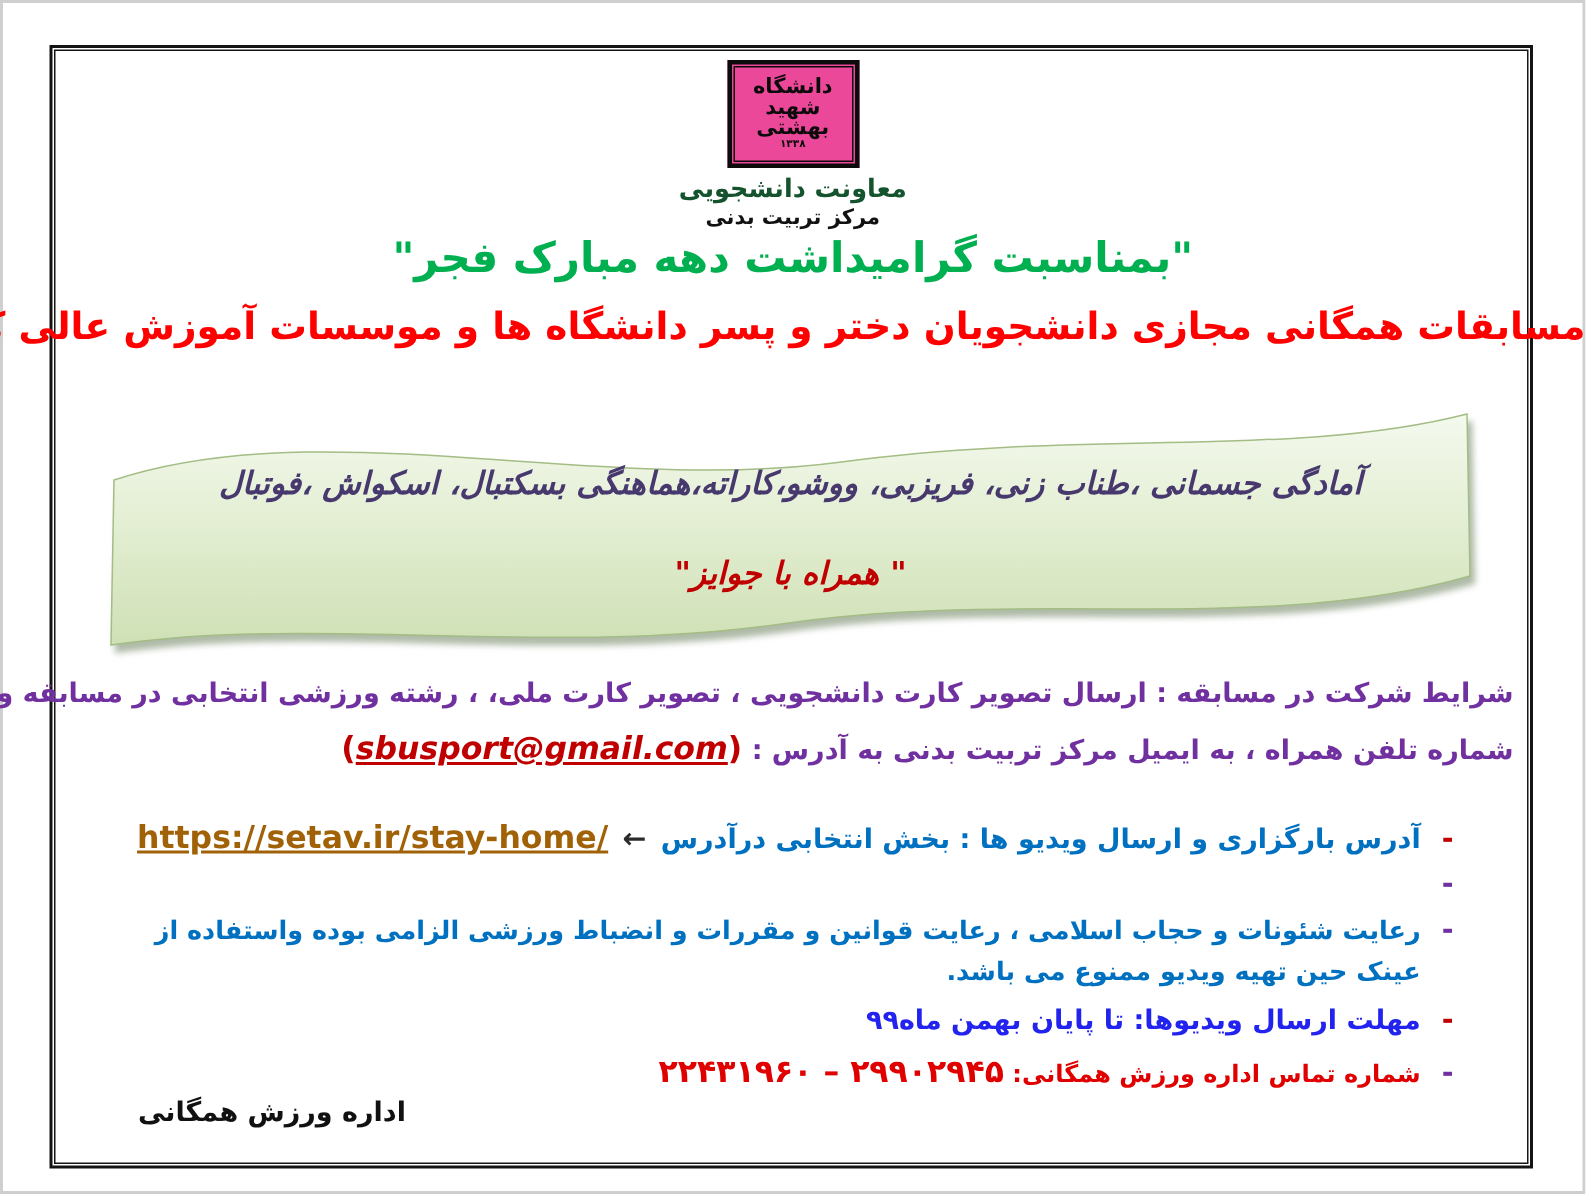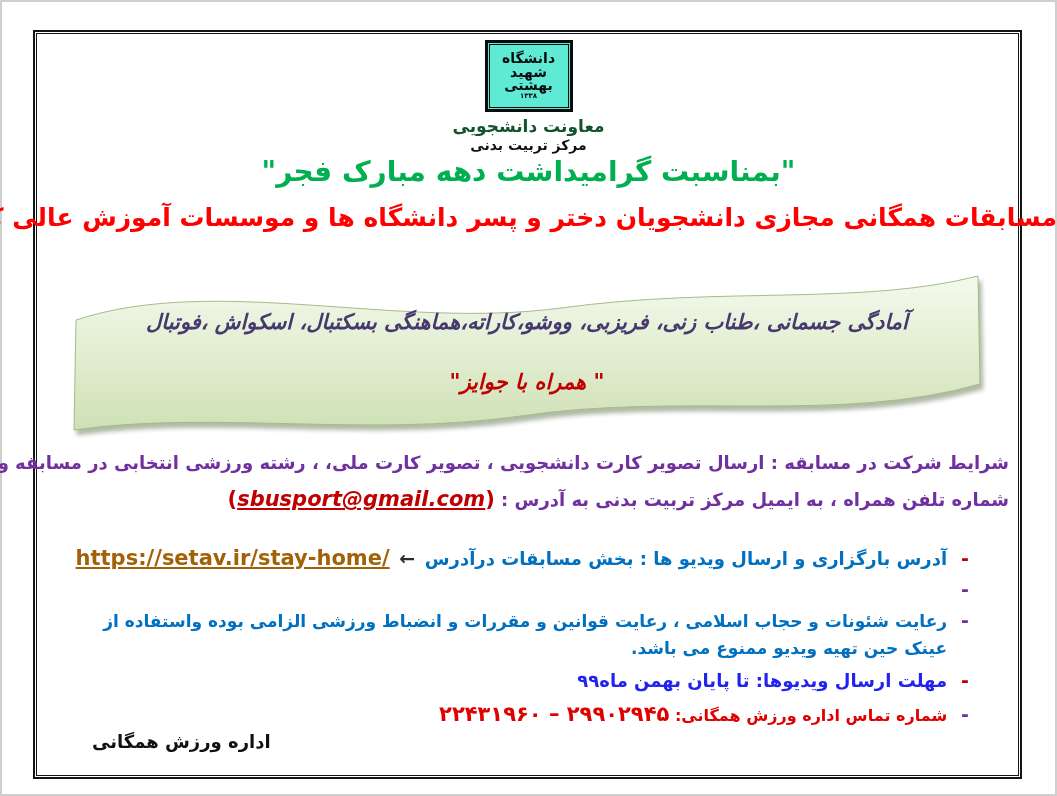--- a/index.html
+++ b/index.html
@@ -12,21 +12,21 @@
   .frame {
     position:absolute; left:33px; top:30px; width:989px; height:749px;
     border:2px solid #141414;
   }
   .frame-inner { position:absolute; inset:1px; border:1px solid #141414; }
 
   
   .header { position:absolute; top:40px; left:0; right:0; text-align:center; }
   .logo {
     display:inline-block; width:88px; height:72px; border:3px solid #0b0b0b;
-    padding:1px; background:#5eead4;
+    padding:1px; background:#ec4899;
   }
   .logo-inner {
     width:100%; height:100%; border:1px solid #0b0b0b;
     display:flex; flex-direction:column; align-items:center; justify-content:center;
     direction:rtl; line-height:0.95;
   }
   .logo-word { font-weight:bold; font-size:14px; letter-spacing:-1px; color:#0b0b0b; }
   .logo-year { font-size:7px; font-weight:bold; margin-top:1px; color:#0b0b0b; }
   .dept1 { margin-top:4px; font-size:17px; font-weight:bold; color:#14532d; direction:rtl; }
   .dept2 { margin-top:1px; font-size:14px; font-weight:bold; color:#111; direction:rtl; }
@@ -139,21 +139,21 @@
     <div class="cond-line2">
       <span>شماره تلفن همراه ، به ایمیل مرکز تربیت بدنی به آدرس :</span>
       <bdi dir="ltr" class="email-wrap"><span class="paren">(</span><a class="email">sbusport@gmail.com</a><span class="paren">)</span></bdi>
     </div>
   </div>
 
   <ul class="bullets">
     <li class="bullet b1">
       <span class="dash dash-red">-</span>
       <span>
-        <span class="b1-label">آدرس بارگزاری و ارسال ویدیو ها : بخش مسابقات درآدرس</span>
+        <span class="b1-label">آدرس بارگزاری و ارسال ویدیو ها : بخش انتخابی درآدرس</span>
         <span class="b1-arrow">←</span>
         <a class="b1-link" dir="ltr">https://setav.ir/stay-home/</a>
       </span>
     </li>
     <li class="bullet b2">
       <span class="dash dash-purple">-</span>
     </li>
     <li class="bullet b3">
       <span class="dash dash-purple">-</span>
       <span class="b-text">رعایت شئونات و حجاب اسلامی ، رعایت قوانین و مقررات و انضباط ورزشی الزامی بوده واستفاده از عینک حین تهیه ویدیو ممنوع می باشد.</span>

